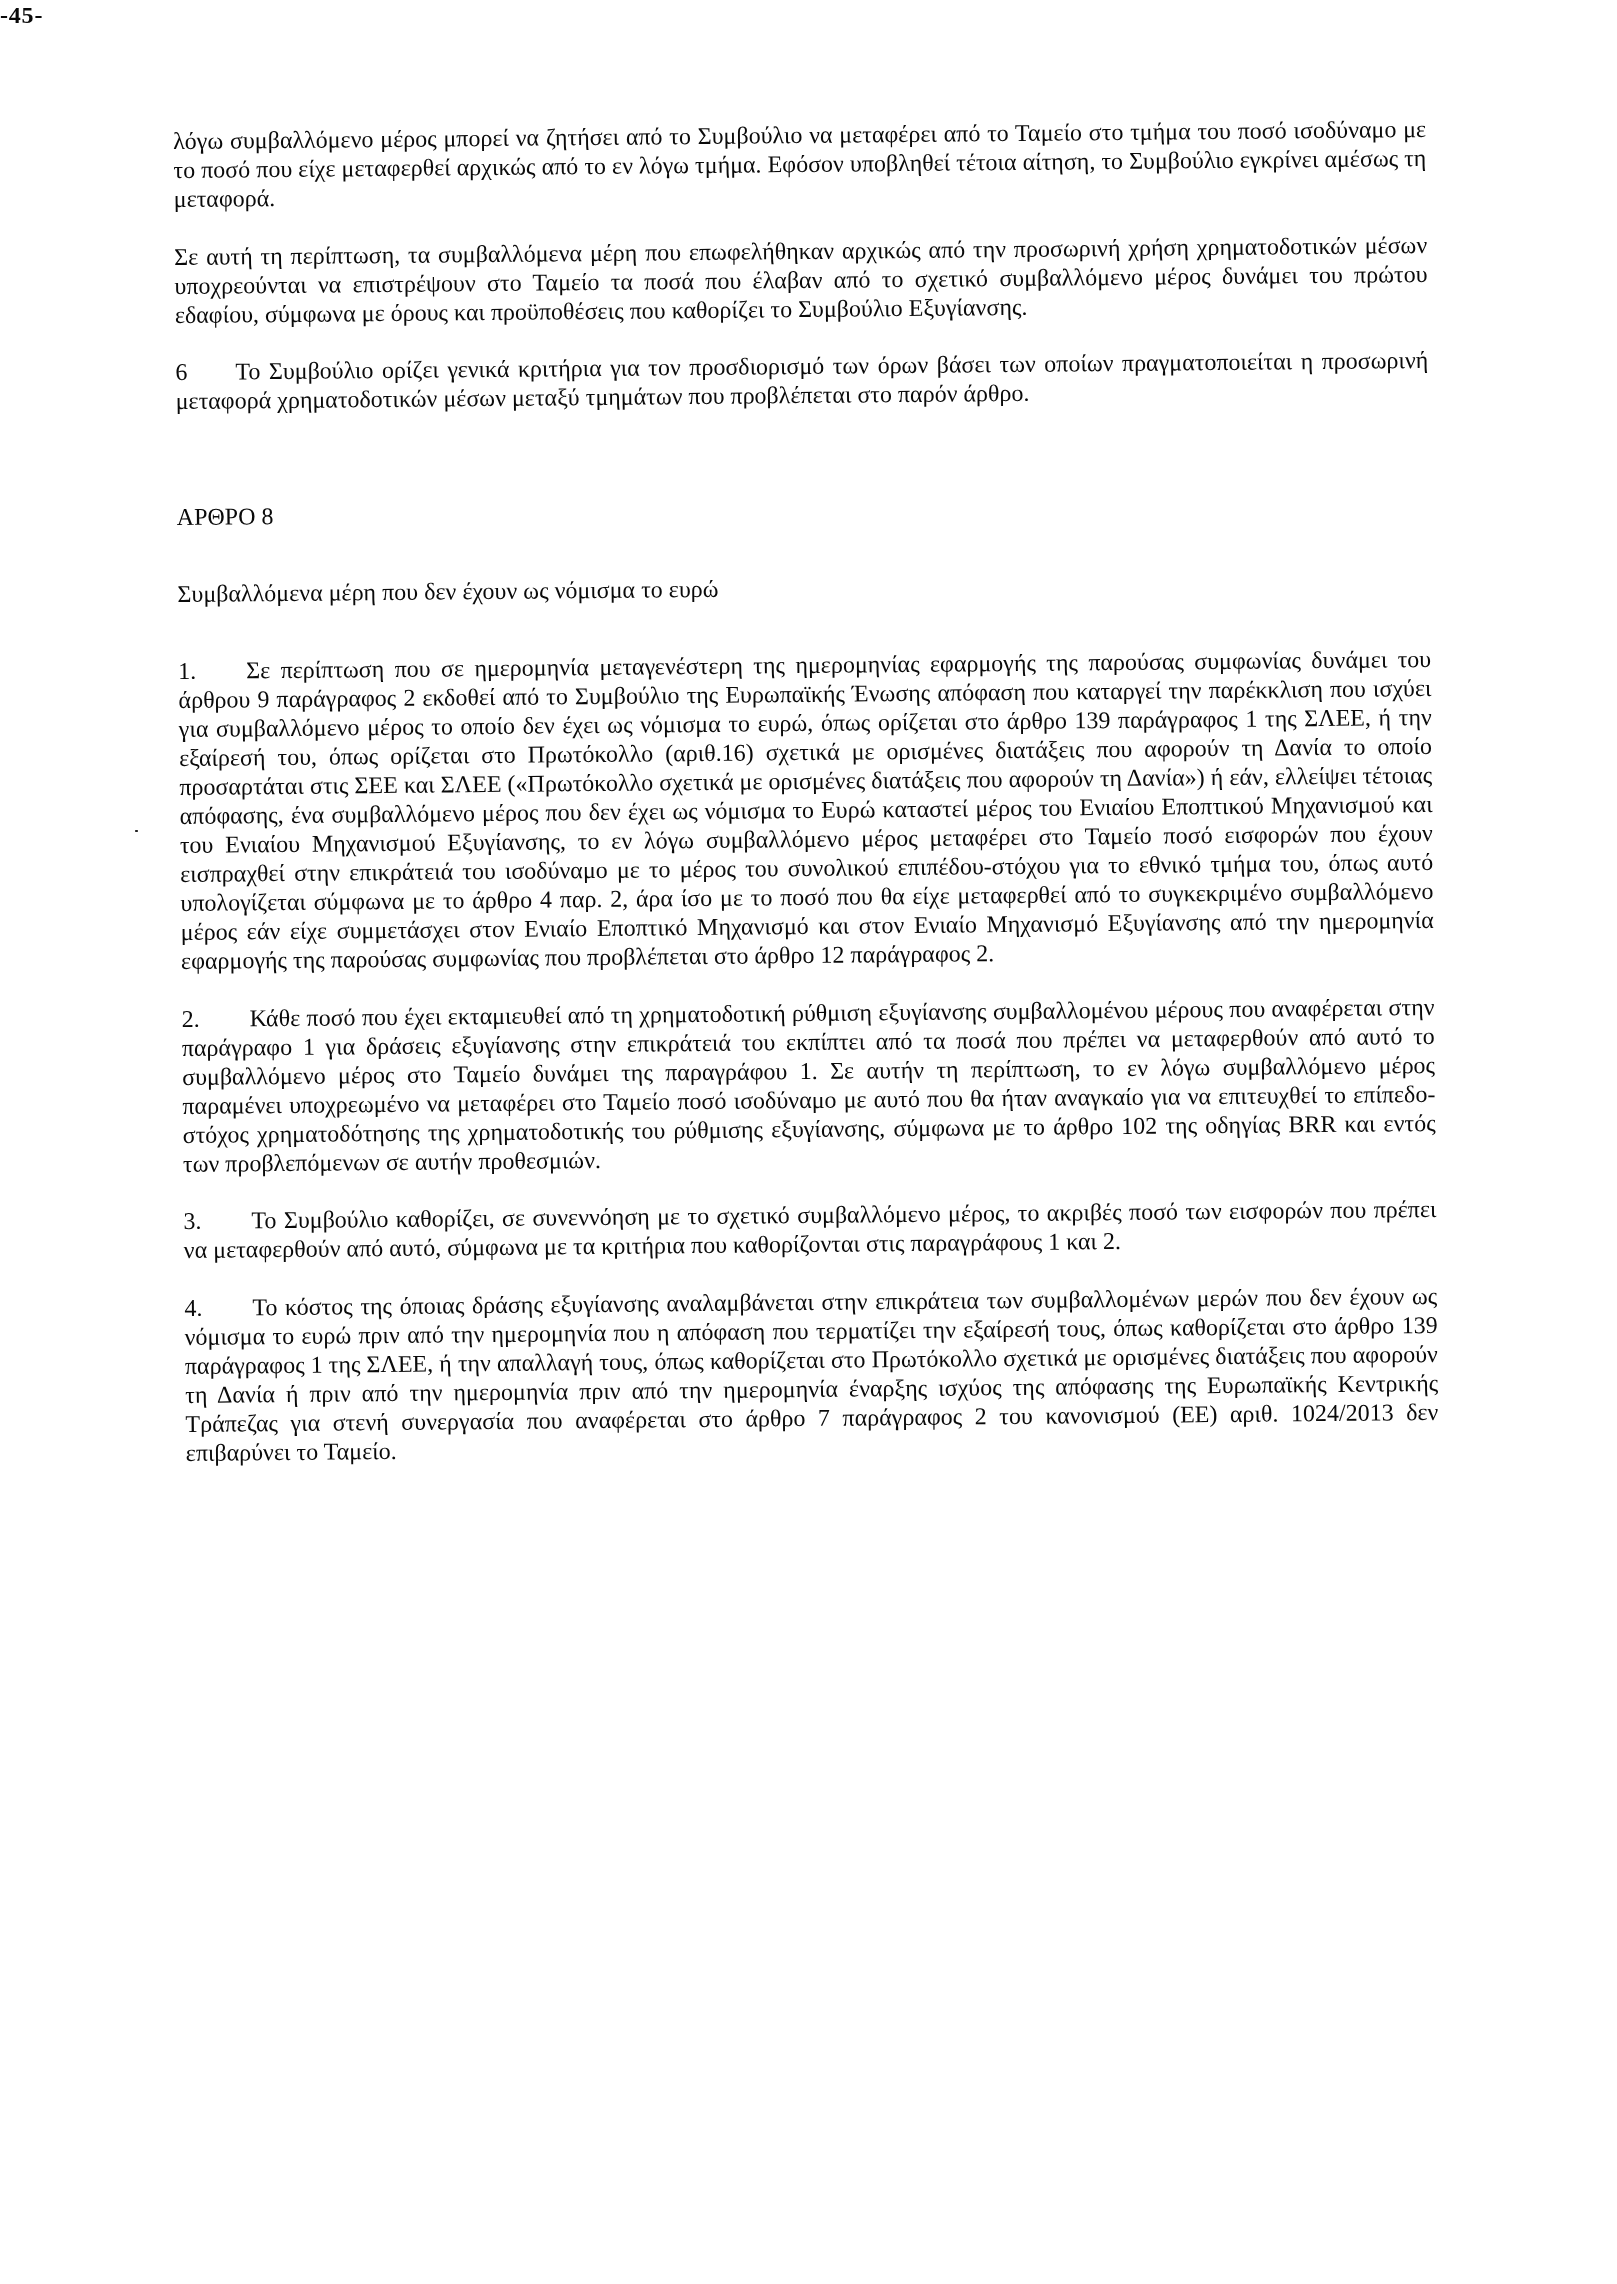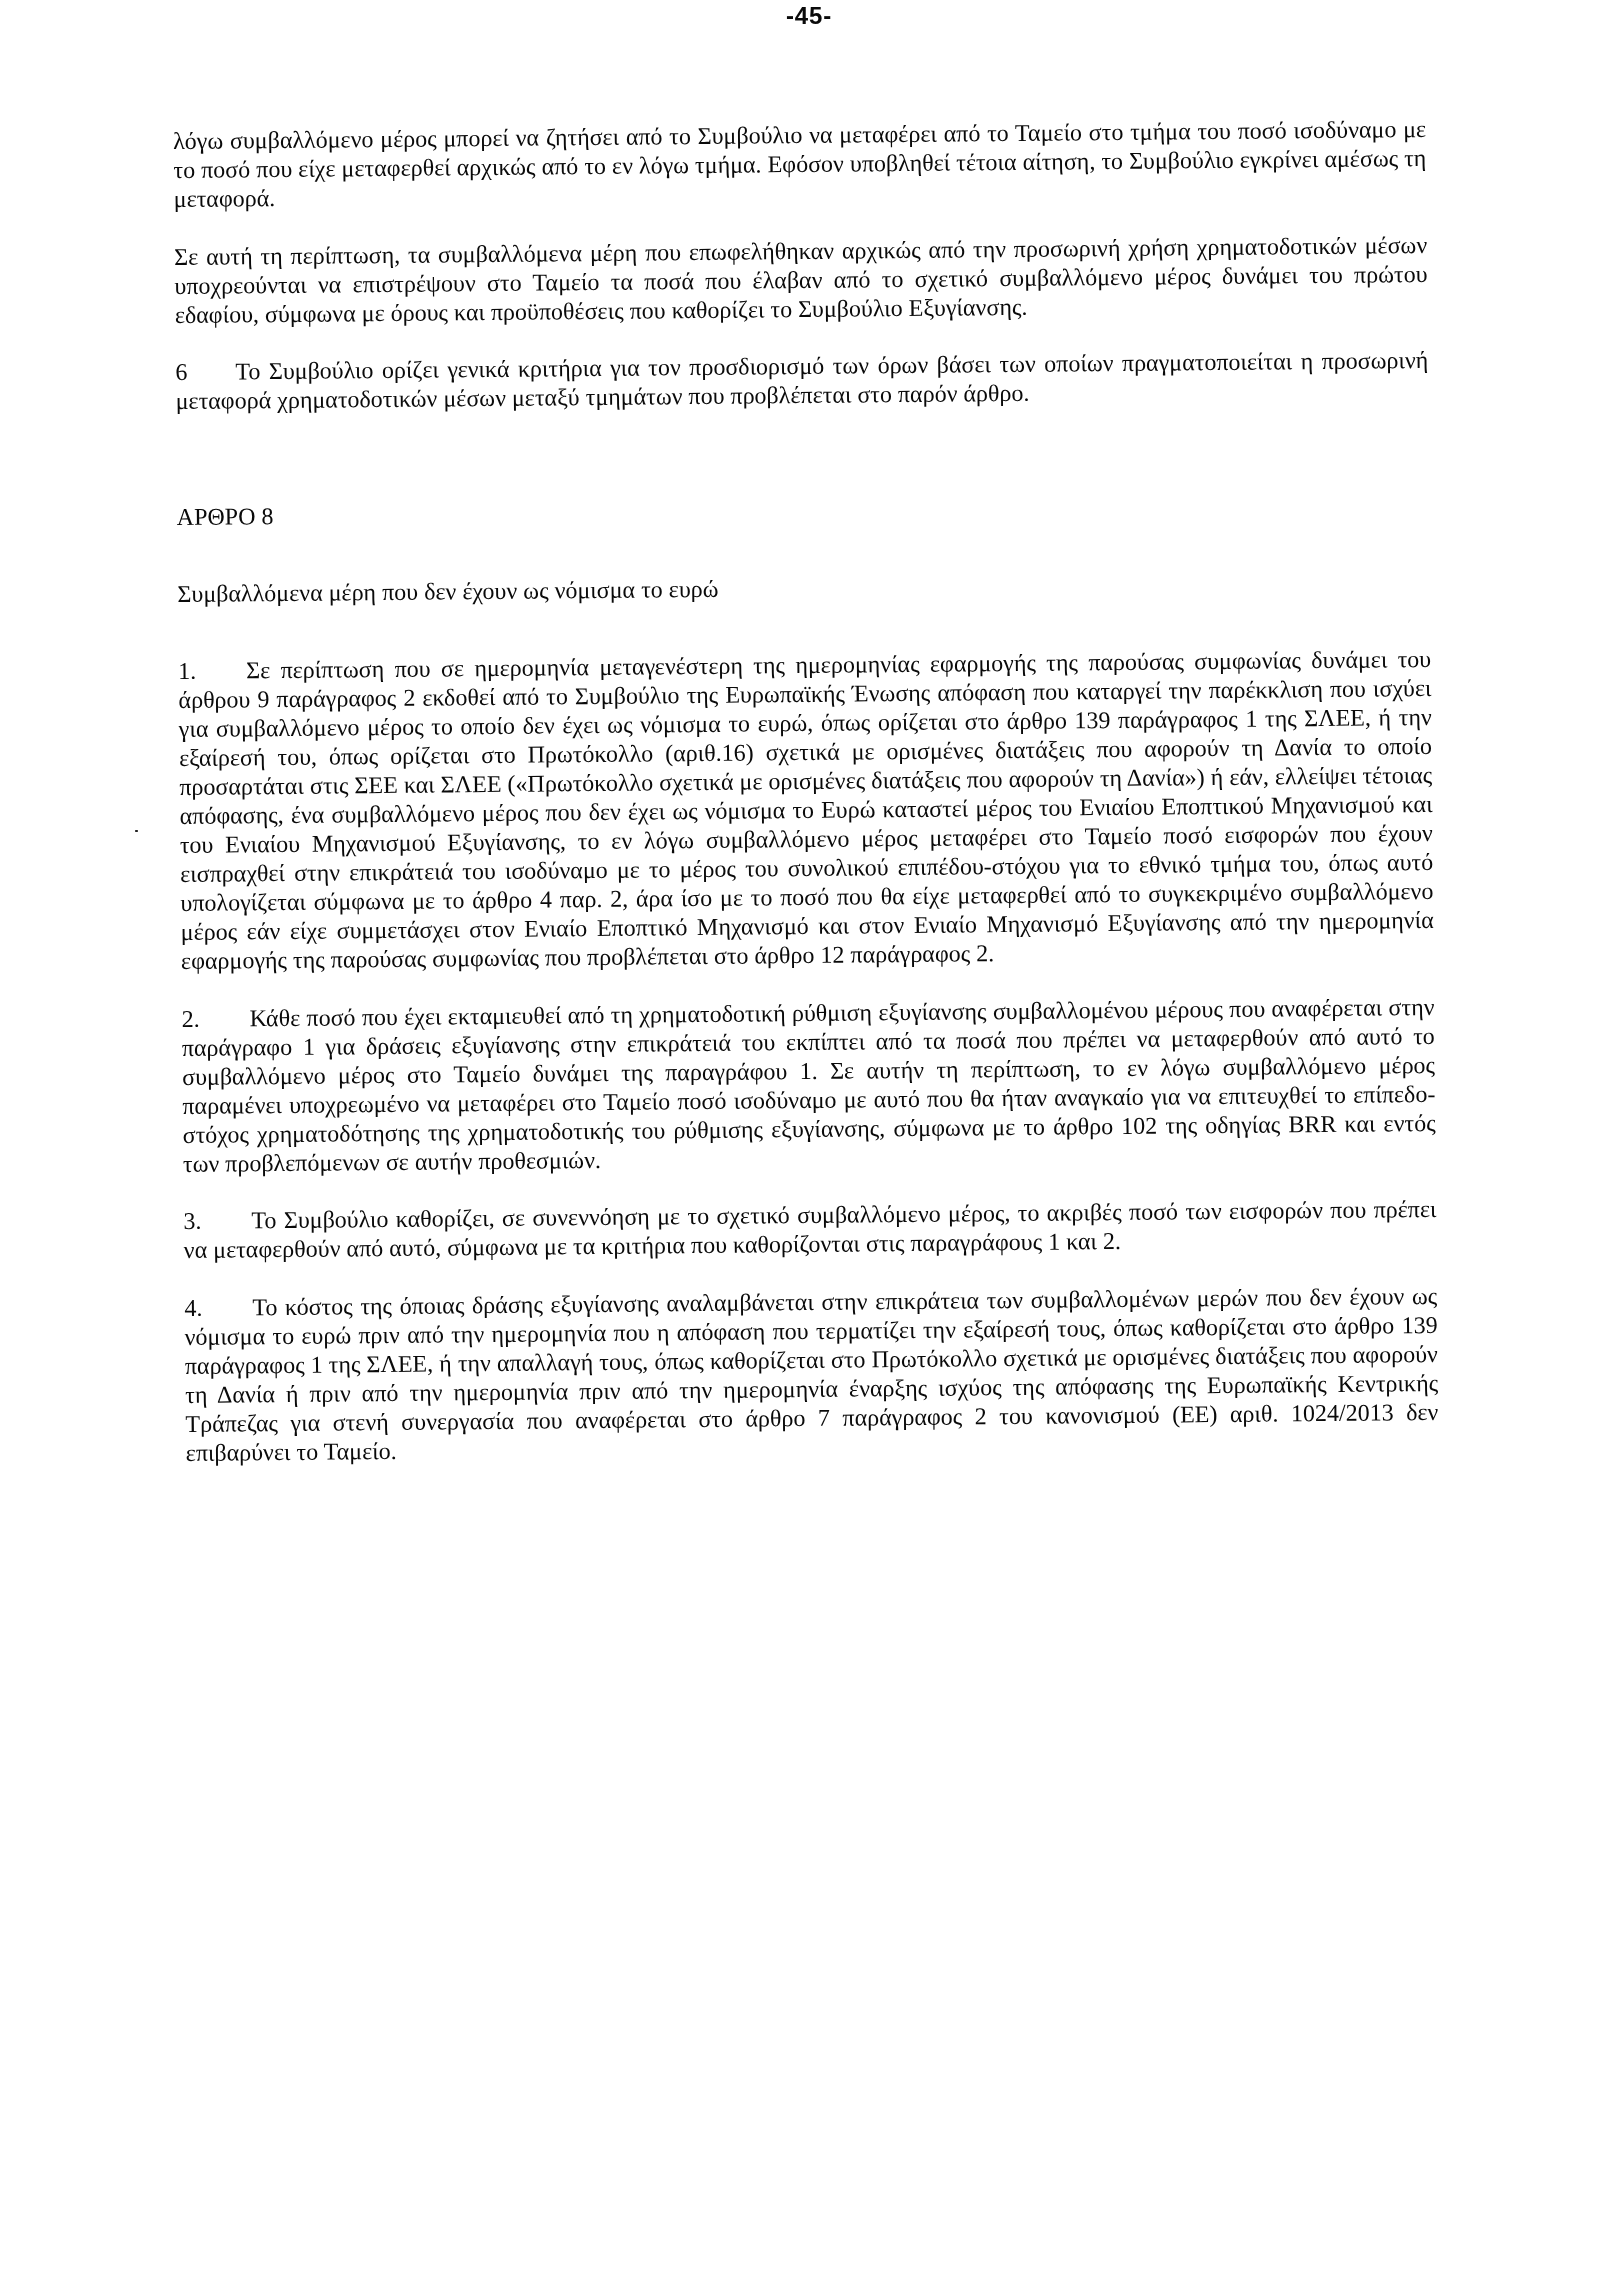--- a/index.html
+++ b/index.html
@@ -13,22 +13,21 @@
       position: relative;
       overflow: hidden;
       color: #0a0a0a;
       font-family: "Liberation Serif", "DejaVu Serif", serif;
     }
     .page-number {
       position: absolute;
       top: 1.6px;
       left: 0;
       width: 1618px;
-      text-align: center;
-      font-family: Liberation Sans, sans-serif;
+      font-family: Liberation Serif, serif;
       font-weight: bold;
       font-size: 24px;
       letter-spacing: 0.8px;
     }
     .content {
       position: absolute;
       left: 173px;
       top: 127px;
       width: 1253px;
       font-size: 24px;

